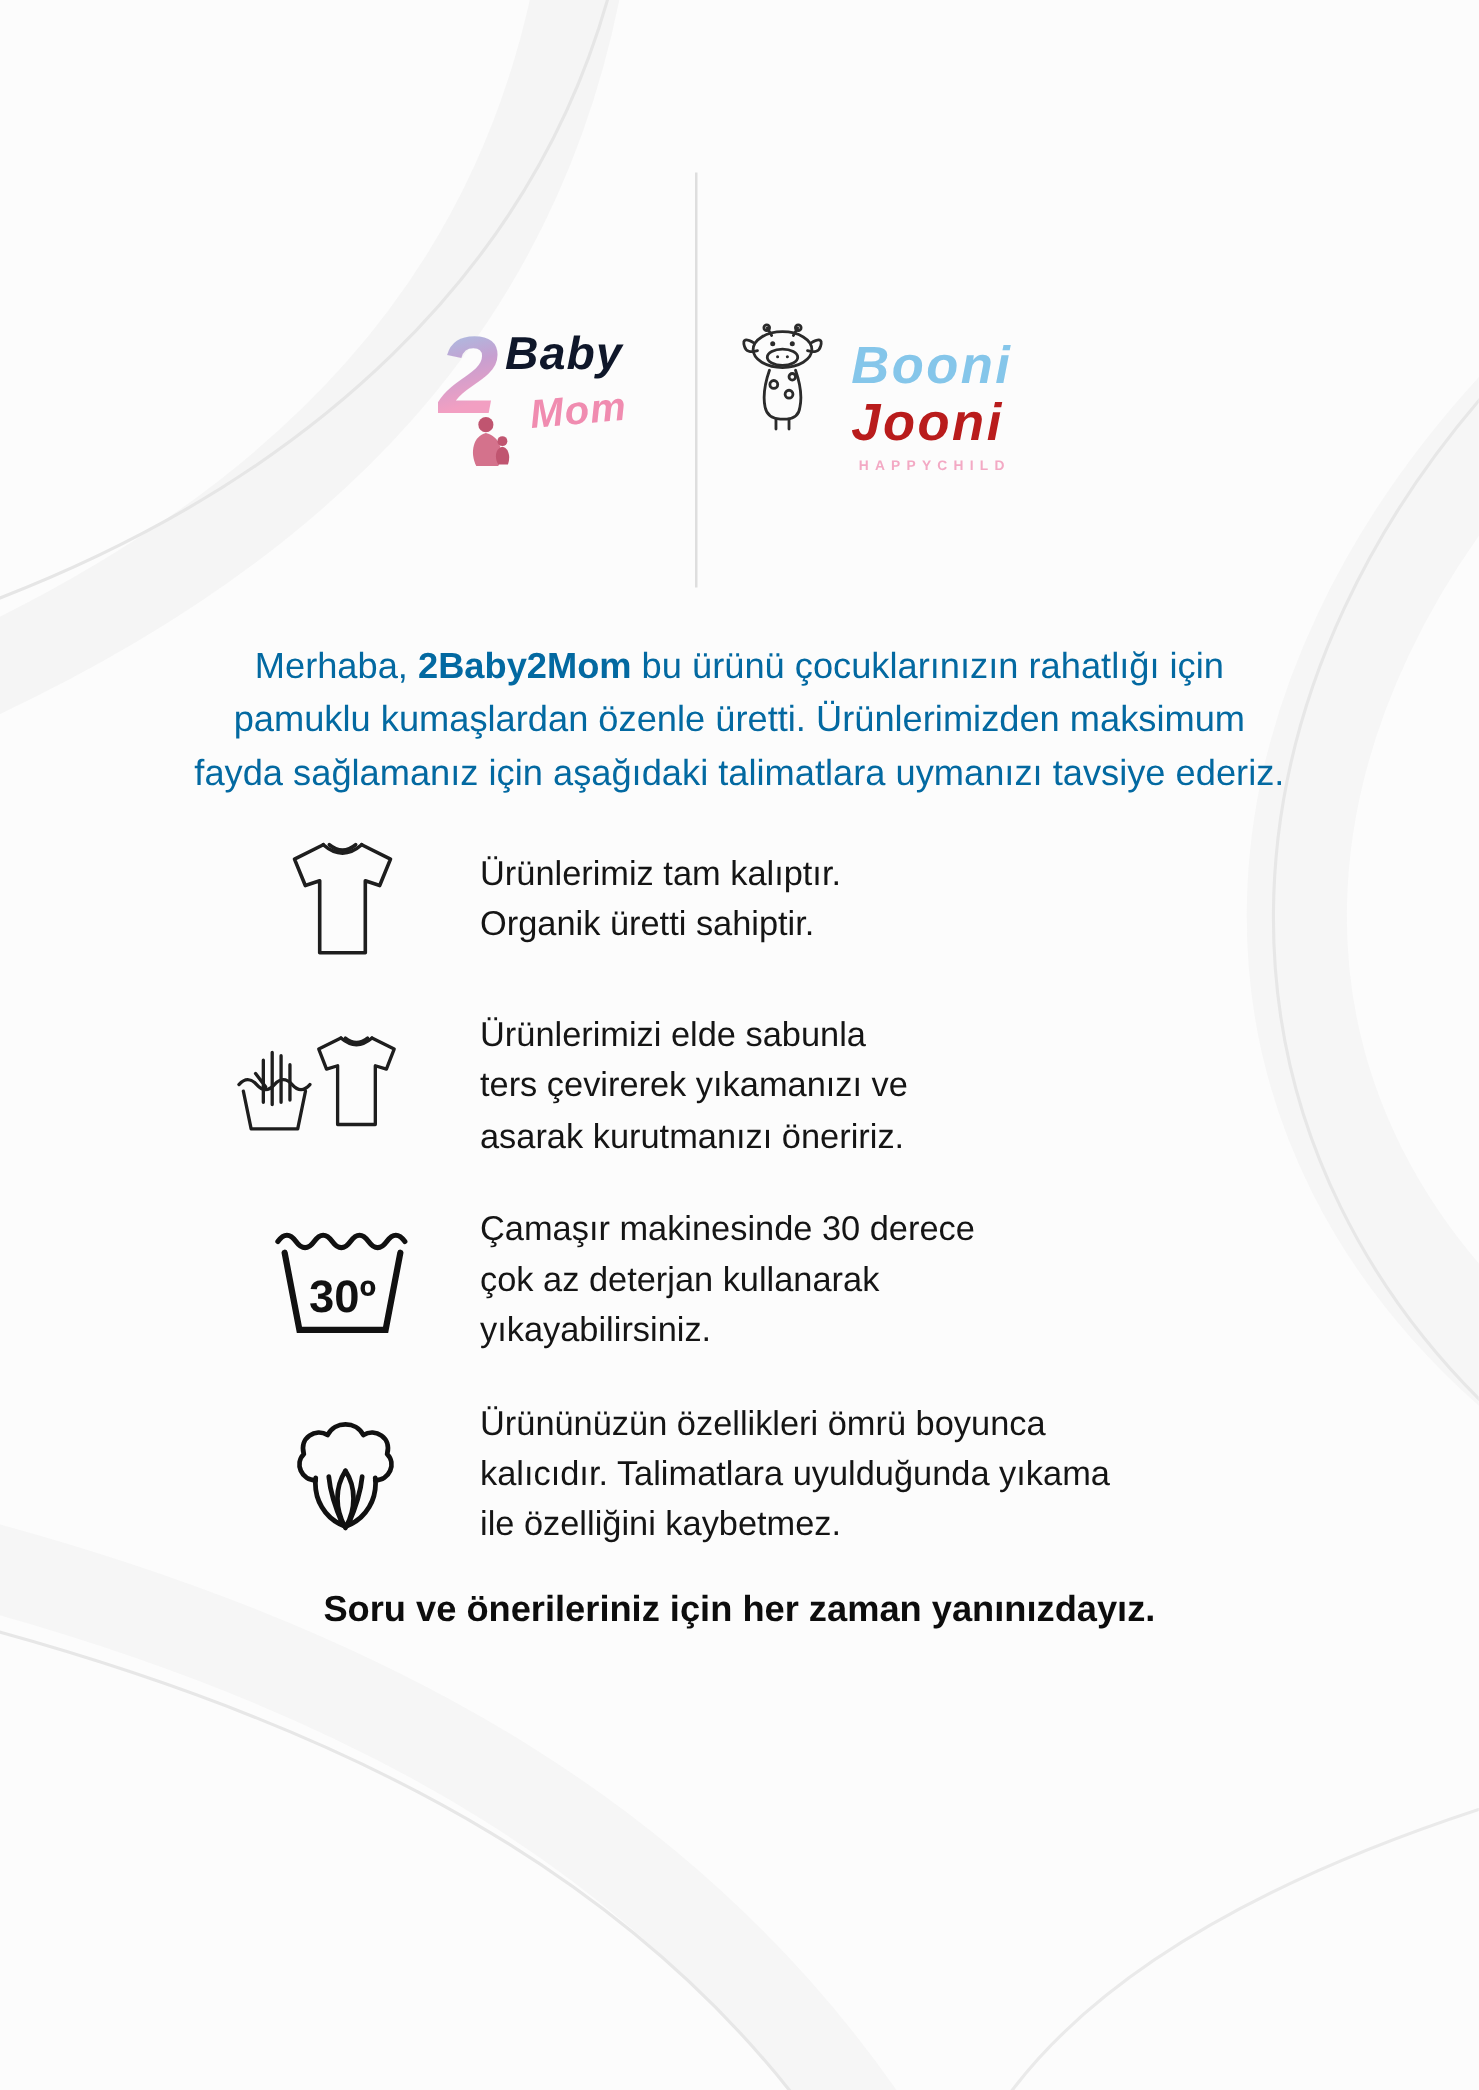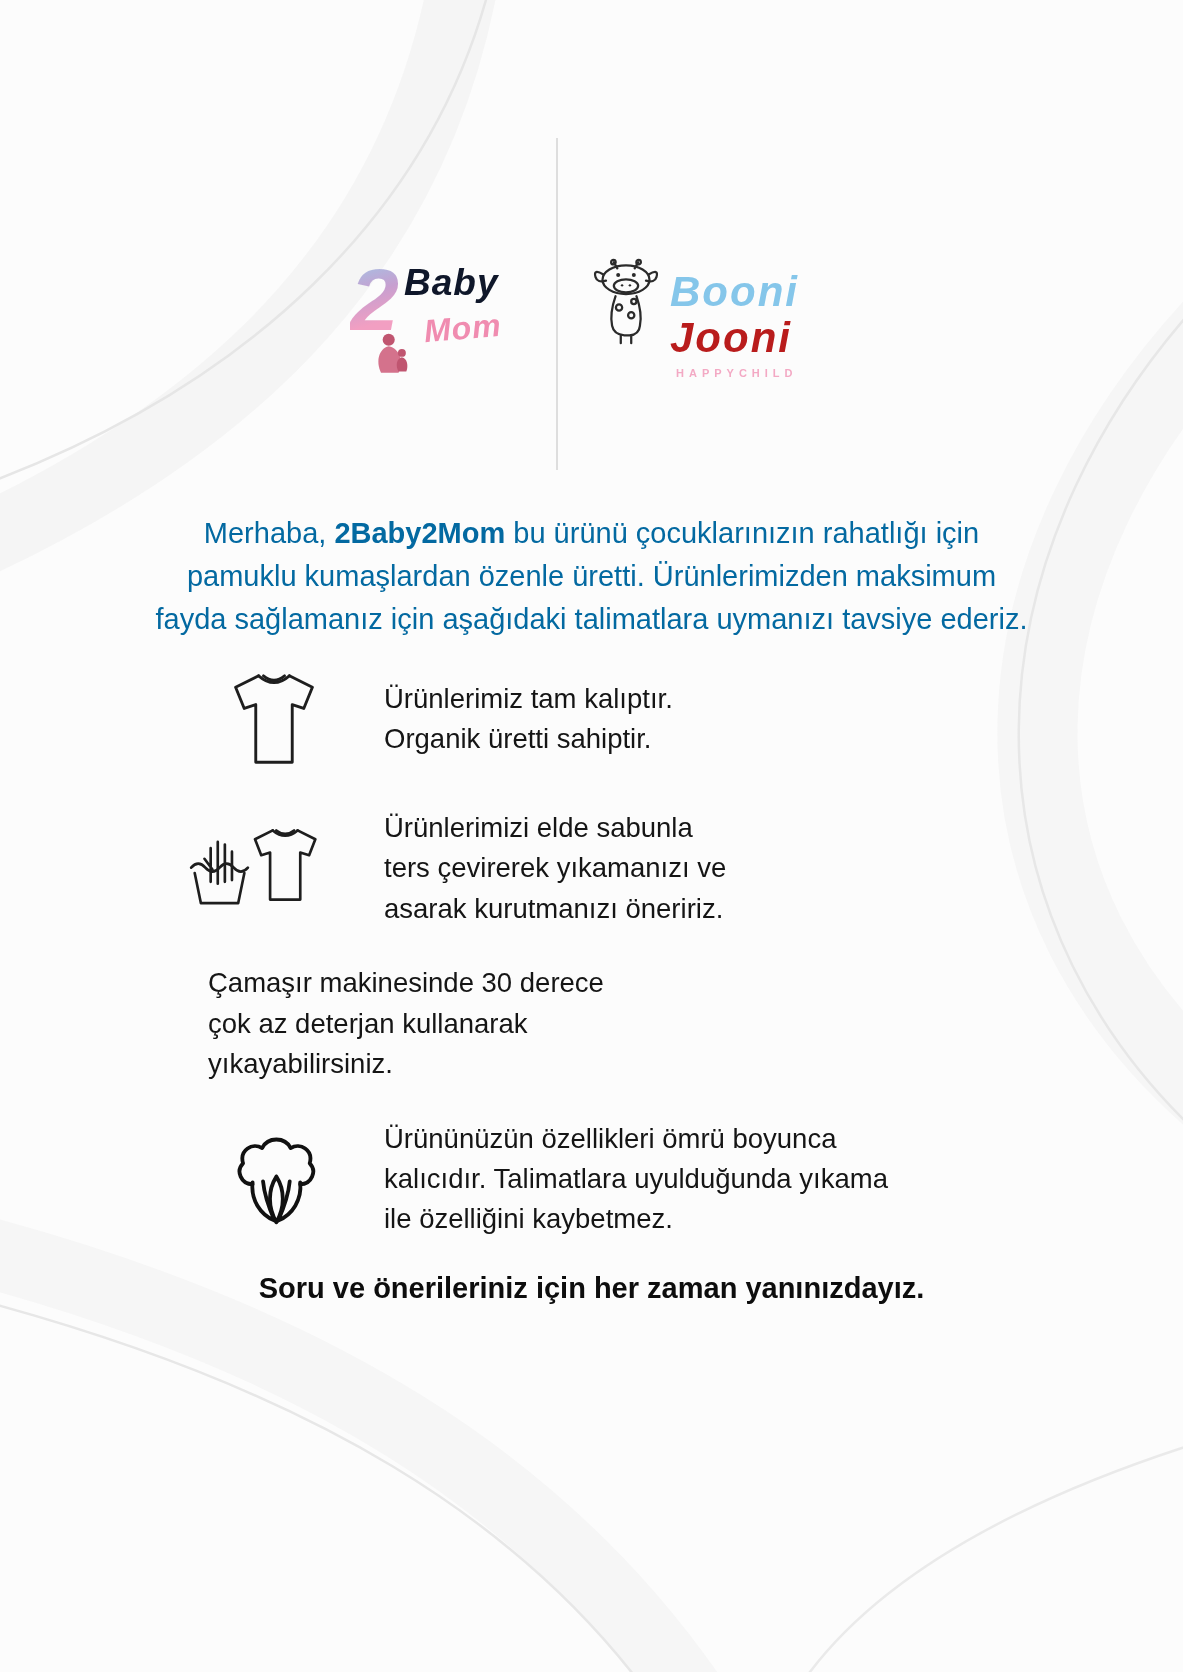--- a/index.html
+++ b/index.html
@@ -37,21 +37,21 @@
   }
   .word-mom {
     position:absolute; left:74px; top:52px;
     font-size:32px; font-style:italic; font-weight:700; color:#f08cb0;
     transform:rotate(-5deg); letter-spacing:1px;
   }
   .mom-figure { position:absolute; left:22px; top:74px; }
 
   .logo-right { position:absolute; left:586px; top:255px; display:flex; }
   .giraffe-wrap { width:80px; }
-  .bj-text { margin-left:4px; padding-top:16px; }
+  .bj-text { margin-left:15px; padding-top:16px; }
   .booni {
     font-size:42px; font-weight:800; color:#85c6ea; letter-spacing:2px;
     line-height:1.0; font-style:italic;
   }
   .jooni {
     font-size:42px; font-weight:800; color:#b91c1c; letter-spacing:2px;
     line-height:1.0; margin-top:4px; font-style:italic;
   }
   .tagline {
     margin-top:8px; margin-left:6px;
@@ -182,20 +182,29 @@
             <path d="M100 14 Q110 22 120 14"></path>
           </g>
         </svg>
       </div>
       <div class="itext">Ürünlerimizi elde sabunla
 ters çevirerek yıkamanızı ve
 asarak kurutmanızı öneririz.</div>
     </div>
 
     <div class="row">
+      <div class="icon-cell">
+        <svg width="118" height="98" viewBox="0 0 130 108">
+          <g fill="none" stroke="#111111" stroke-linecap="round">
+            <path stroke-width="4.5" d="M8 20 q8 -11 16 0 q8 11 16 0 q8 -11 16 0 q8 11 16 0 q8 -11 16 0 q8 11 16 0 q8 -11 16 0"></path>
+            <path stroke-width="5.5" d="M14 30 L27 98 L103 98 L116 30"></path>
+          </g>
+          <text class="care-temp" x="65" y="82" text-anchor="middle" font-size="40" fill="#111111">30º</text>
+        </svg>
+      </div>
       <div class="itext">Çamaşır makinesinde 30 derece
 çok az deterjan kullanarak
 yıkayabilirsiniz.</div>
     </div>
 
     <div class="row">
       <div class="icon-cell">
         <svg width="100" height="100" viewBox="0 0 105 105">
           <g fill="none" stroke="#111111" stroke-width="4" stroke-linecap="round" stroke-linejoin="round">
             <path d="M30 58 C18 58 12 44 20 36 C16 22 30 14 40 20 C46 8 64 8 70 20 C80 14 94 22 90 36 C98 44 92 58 80 58"></path>

